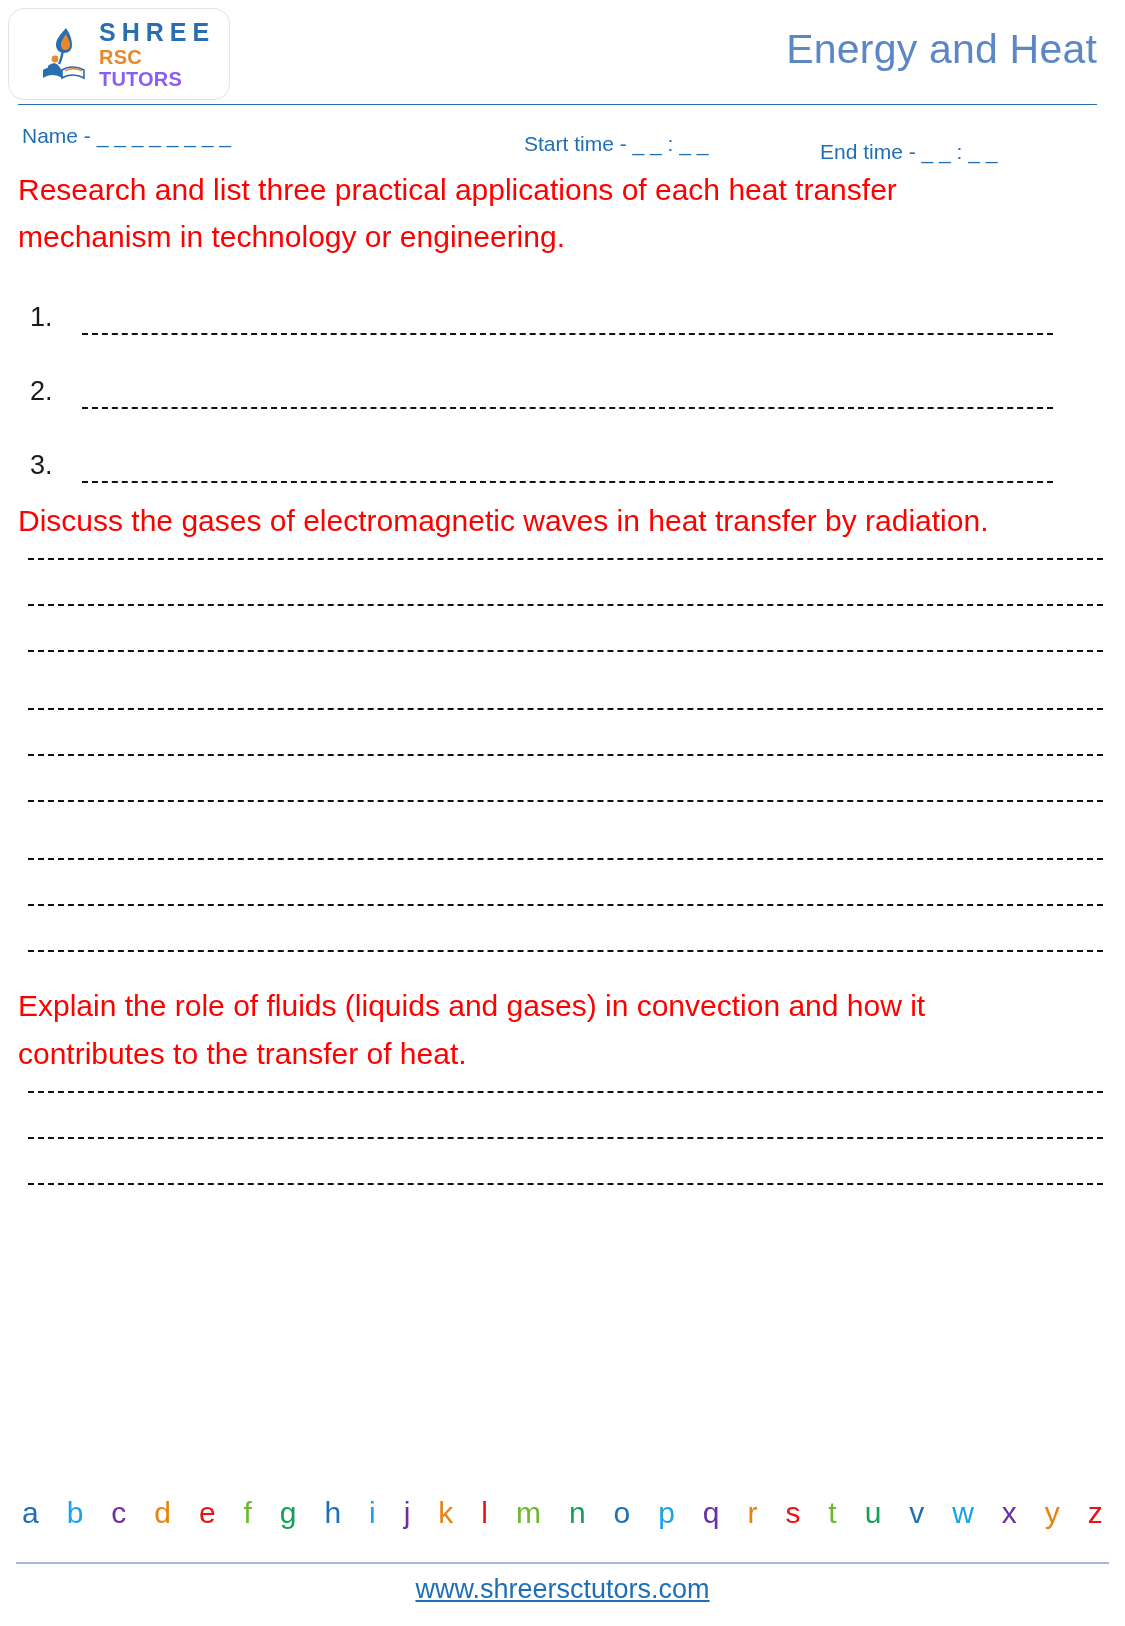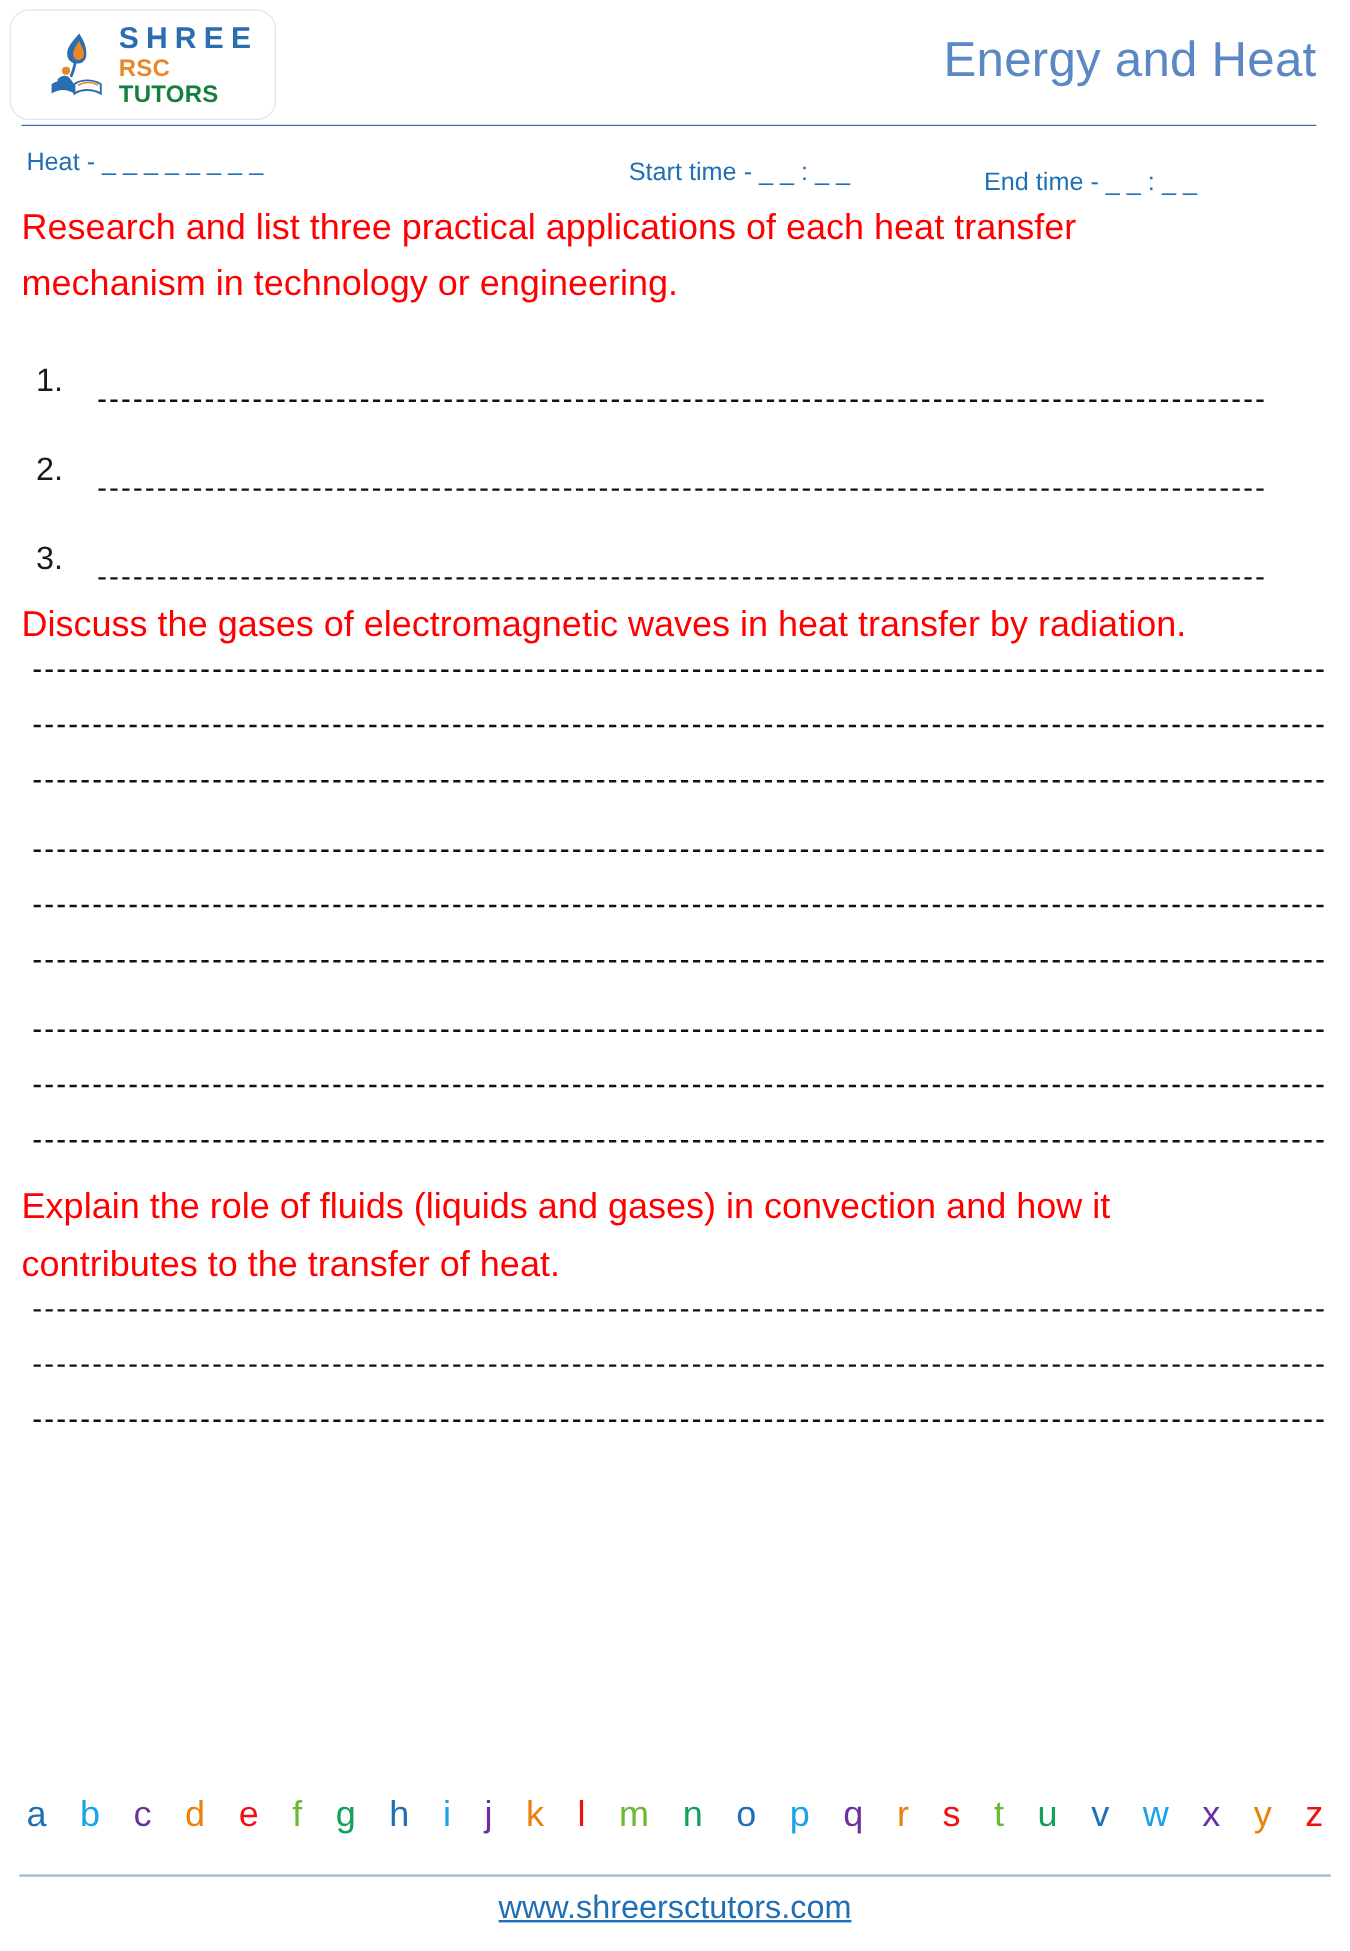--- a/index.html
+++ b/index.html
@@ -52,21 +52,21 @@
     font-weight: bold;
     color: #2a6db0;
     letter-spacing: 6px;
   }
   .logo-sub {
     font-size: 20px;
     font-weight: bold;
     letter-spacing: 0.2px;
   }
   .logo-rsc { color: #e8882b; }
-  .logo-tutors { color: #15803d; }
+  .logo-tutors { color: #8b5cf6; }
 
   .page-title {
     position: absolute;
     right: 28px;
     top: 26px;
     font-size: 41px;
     color: #5b87c4;
     font-weight: normal;
     letter-spacing: 0.2px;
   }
@@ -204,21 +204,21 @@
       <div class="logo-shree">SHREE</div>
       <div class="logo-sub"><span class="logo-rsc">RSC</span> <span class="logo-tutors">TUTORS</span></div>
     </div>
   </div>
 
   <div class="page-title">Energy and Heat</div>
   <div class="header-rule"></div>
 </div>
 
 <div class="meta-row">
-  <div class="meta-name">Heat - _ _ _ _ _ _ _ _</div>
+  <div class="meta-name">Name - _ _ _ _ _ _ _ _</div>
   <div class="meta-start">Start time - _ _ : _ _</div>
   <div class="meta-end">End time - _ _ : _ _</div>
 </div>
 
 <div class="content">
 
   <p class="question">Research and list three practical applications of each heat transfer mechanism in technology or engineering.</p>
   <ul class="numbered">
     <li>
       <span class="num-label">1.</span>

